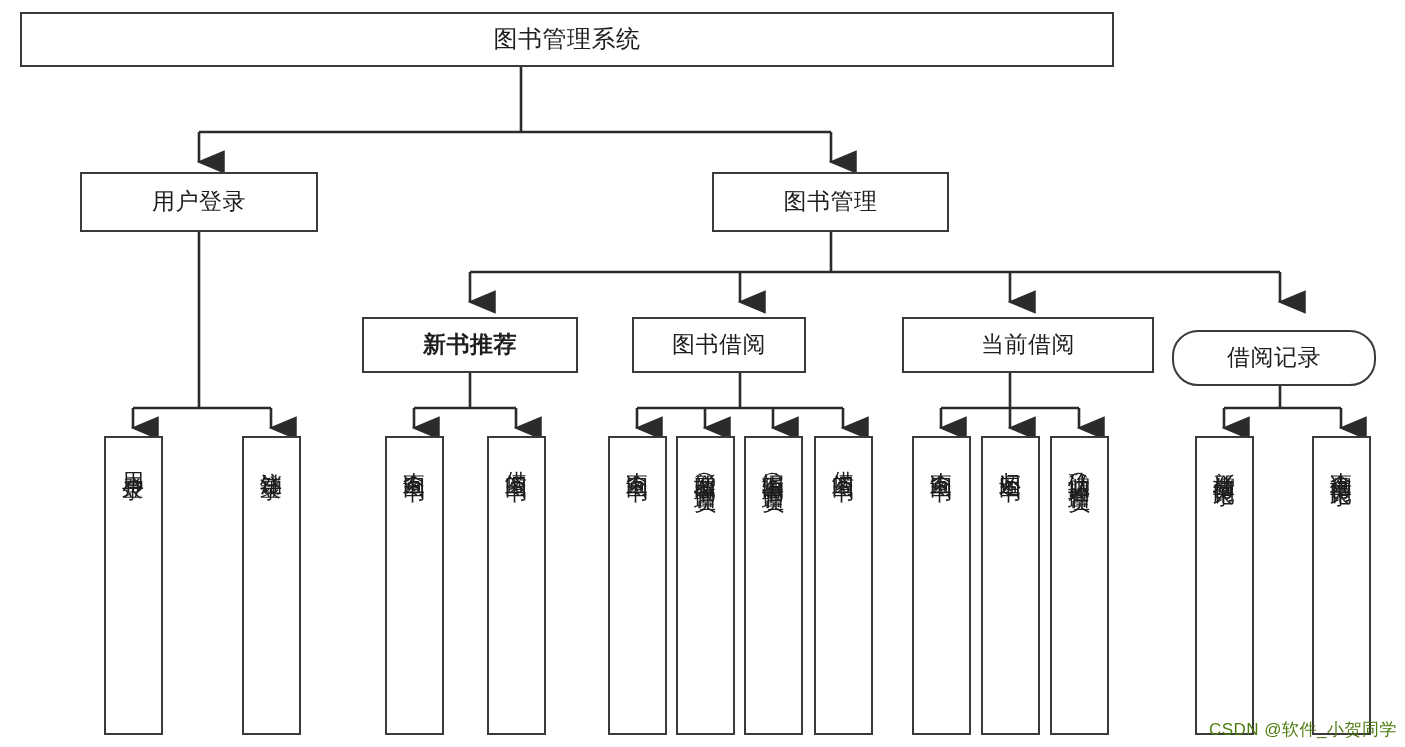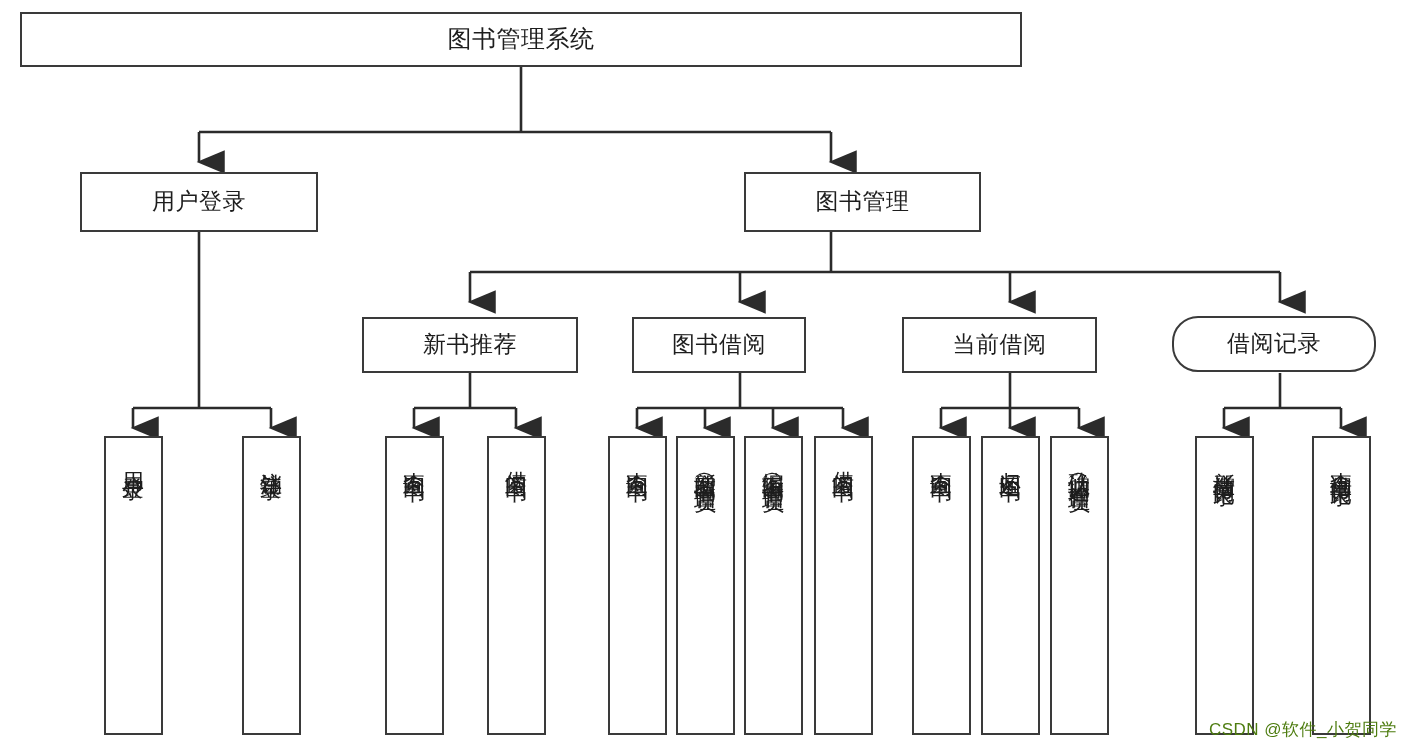--- a/index.html
+++ b/index.html
@@ -125,45 +125,45 @@
       <path d="M 1079 408 L 1079 428" marker-end="url(#arrow)"></path>
 
       <path d="M 1280 373 L 1280 408"></path>
       <path d="M 1224 408 L 1341 408"></path>
       <path d="M 1224 408 L 1224 428" marker-end="url(#arrow)"></path>
       <path d="M 1341 408 L 1341 428" marker-end="url(#arrow)"></path>
 
     </g>
   </svg>
 
-  <div class="node horiz root" style="left:20px; top:12px; width:1002px; height:55px;">
+  <div class="node horiz root" style="left:20px; top:12px; width:1094px; height:55px;">
     <span class="node-label">图书管理系统</span>
   </div>
 
   <div class="node horiz" style="left:80px; top:172px; width:238px; height:60px;">
     <span class="node-label">用户登录</span>
   </div>
 
-  <div class="node horiz" style="left:712px; top:172px; width:237px; height:60px;margin-left:32px;">
+  <div class="node horiz" style="left:712px; top:172px; width:237px; height:60px;">
     <span class="node-label">图书管理</span>
   </div>
 
-  <div class="node horiz" style="left:362px; top:317px; width:216px; height:56px;">
+  <div class="node horiz" style="left:362px; top:317px; width:216px; height:56px;font-weight:bold;">
     <span class="node-label">新书推荐</span>
   </div>
 
   <div class="node horiz" style="left:632px; top:317px; width:174px; height:56px;">
     <span class="node-label">图书借阅</span>
   </div>
 
-  <div class="node horiz" style="left:902px; top:317px; width:195px; height:56px;">
+  <div class="node horiz" style="left:902px; top:317px; width:252px; height:56px;">
     <span class="node-label">当前借阅</span>
   </div>
 
-  <div class="node horiz" style="left:1172px; top:316px; width:204px; height:56px;border-radius:26px;">
+  <div class="node horiz" style="left:1172px; top:330px; width:204px; height:56px;border-radius:26px;">
     <span class="node-label">借阅记录</span>
   </div>
 
   <div class="node vert" style="left:104px; top:436px; width:59px; height:299px;">
     <span class="node-label">用户登录</span>
   </div>
 
   <div class="node vert" style="left:242px; top:436px; width:59px; height:299px;">
     <span class="node-label">注销登录</span>
   </div>

